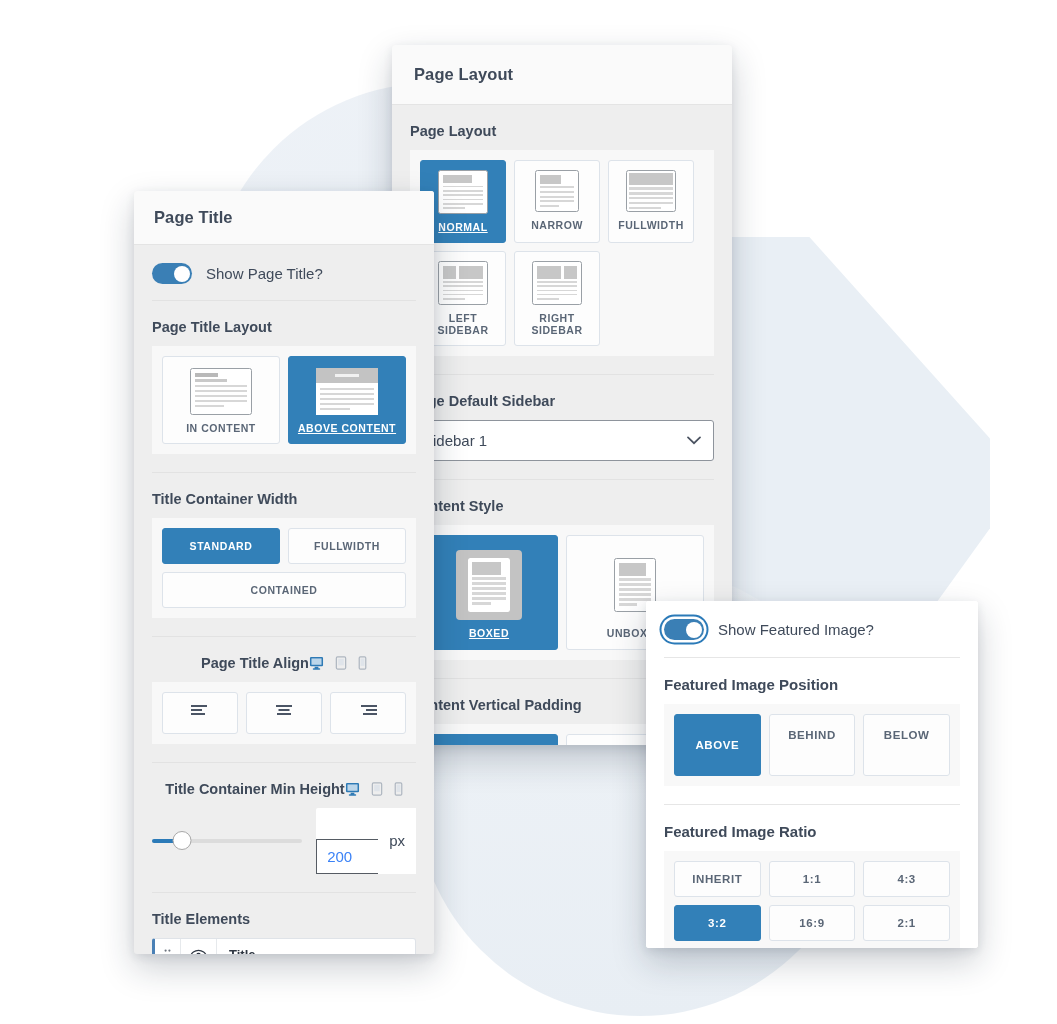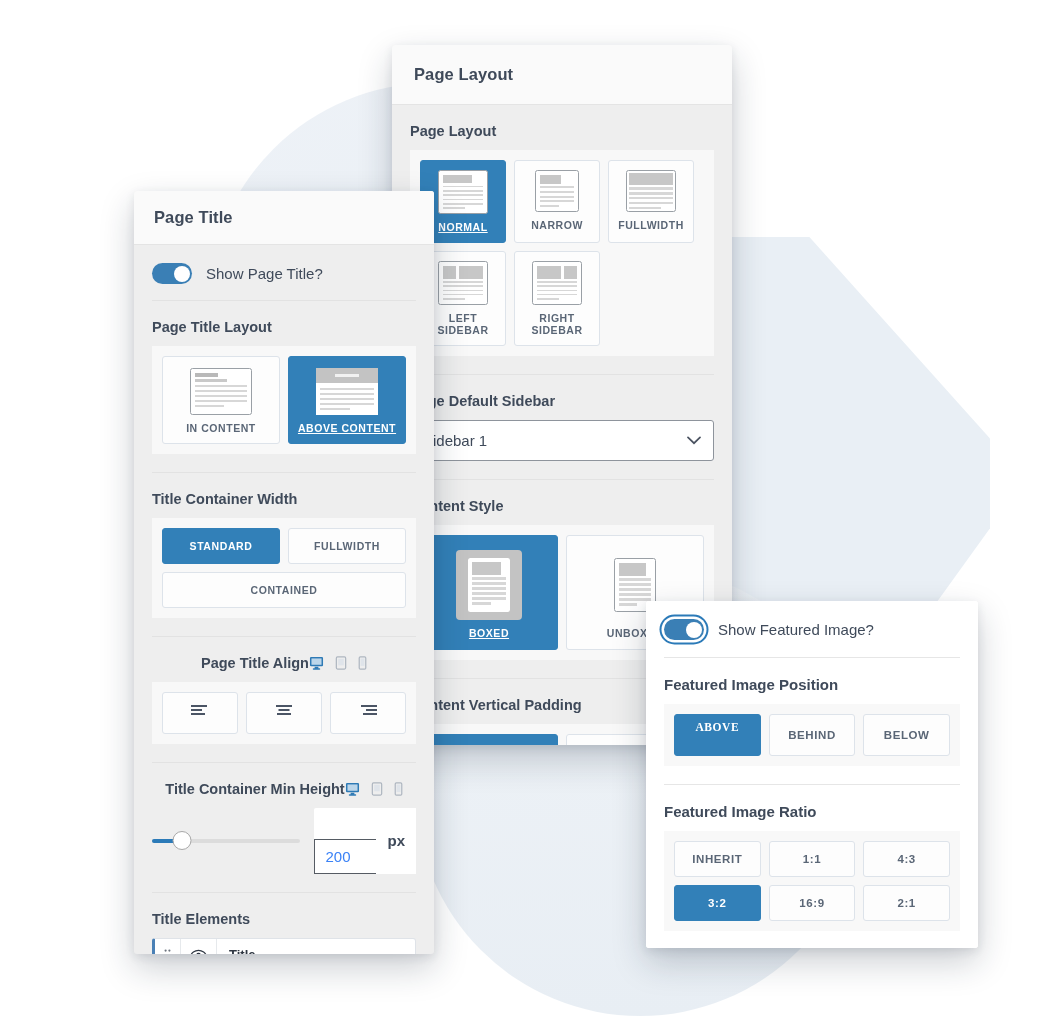--- a/index.html
+++ b/index.html
@@ -144,21 +144,21 @@
     display: flex; align-items: stretch; background: #fff; border-radius: 2px;
   }
   .num-input {
     width: 62px; border: 1px solid #555b63; border-right: none; background: #fff;
     padding: 8px 10px; font-size: 15px; color: #3b82f6;
     font-family: "Liberation Sans", sans-serif;
     margin-top: 31px;
   }
   .num-unit {
     display: flex; align-items: center; padding: 0 11px;
-    font-size: 15px; font-weight: bold; color: #3f4a5a; background: #fff;
+    font-size: 15px; font-weight: normal; color: #3f4a5a; background: #fff;
   }
 
   
   .elem-list { display: flex; flex-direction: column; gap: 8px; }
   .elem-item {
     display: flex; align-items: stretch; background: #fff;
     border: 1px solid #dfe3e8; border-left: 3px solid #4a80b5;
     border-radius: 3px; height: 34px; overflow: hidden;
   }
   .elem-handle { width: 26px; display: flex; align-items: center; justify-content: center;
@@ -531,21 +531,21 @@
       <div class="toggle-row" style="border-bottom:1px solid #e6e6e6; padding:18px 0 17px;">
         <span class="switch ringed">
           <span class="knob"></span>
         </span>
         <span class="toggle-label">Show Featured Image?</span>
       </div>
 
       <div class="field" style="border-bottom:1px solid #e6e6e6;">
         <span class="field-label" style="font-size:15px;">Featured Image Position</span>
         <div class="btn-group">
-          <div class="pill active" style="padding:6px 6px;font-family:Liberation Serif, serif;">ABOVE</div>
+          <div class="pill active" style="padding:24px 6px;">ABOVE</div>
           <div class="pill" style="padding:14px 6px;">BEHIND</div>
           <div class="pill" style="padding:14px 6px;">BELOW</div>
         </div>
       </div>
 
       <div class="field nb">
         <span class="field-label" style="font-size:15px;">Featured Image Ratio</span>
         <div class="btn-group" style="display:grid;grid-template-columns:repeat(3,1fr);">
           <div class="pill">INHERIT</div>
           <div class="pill">1:1</div>

